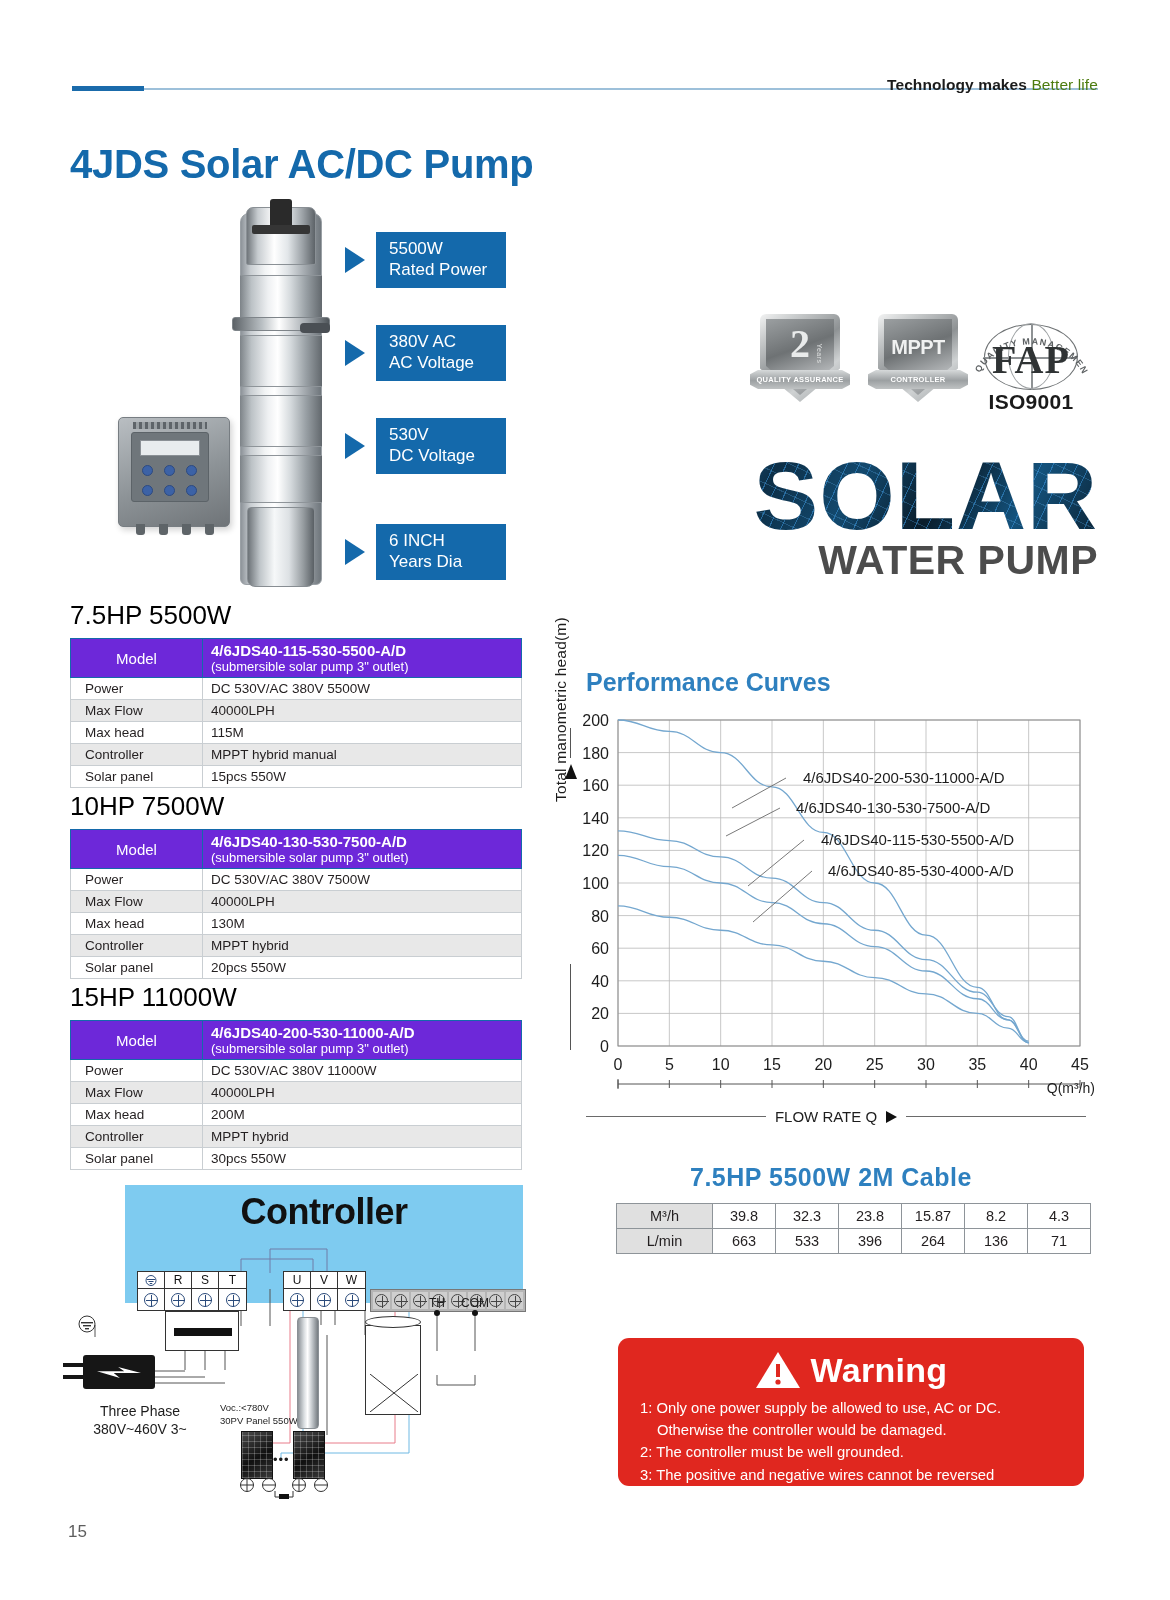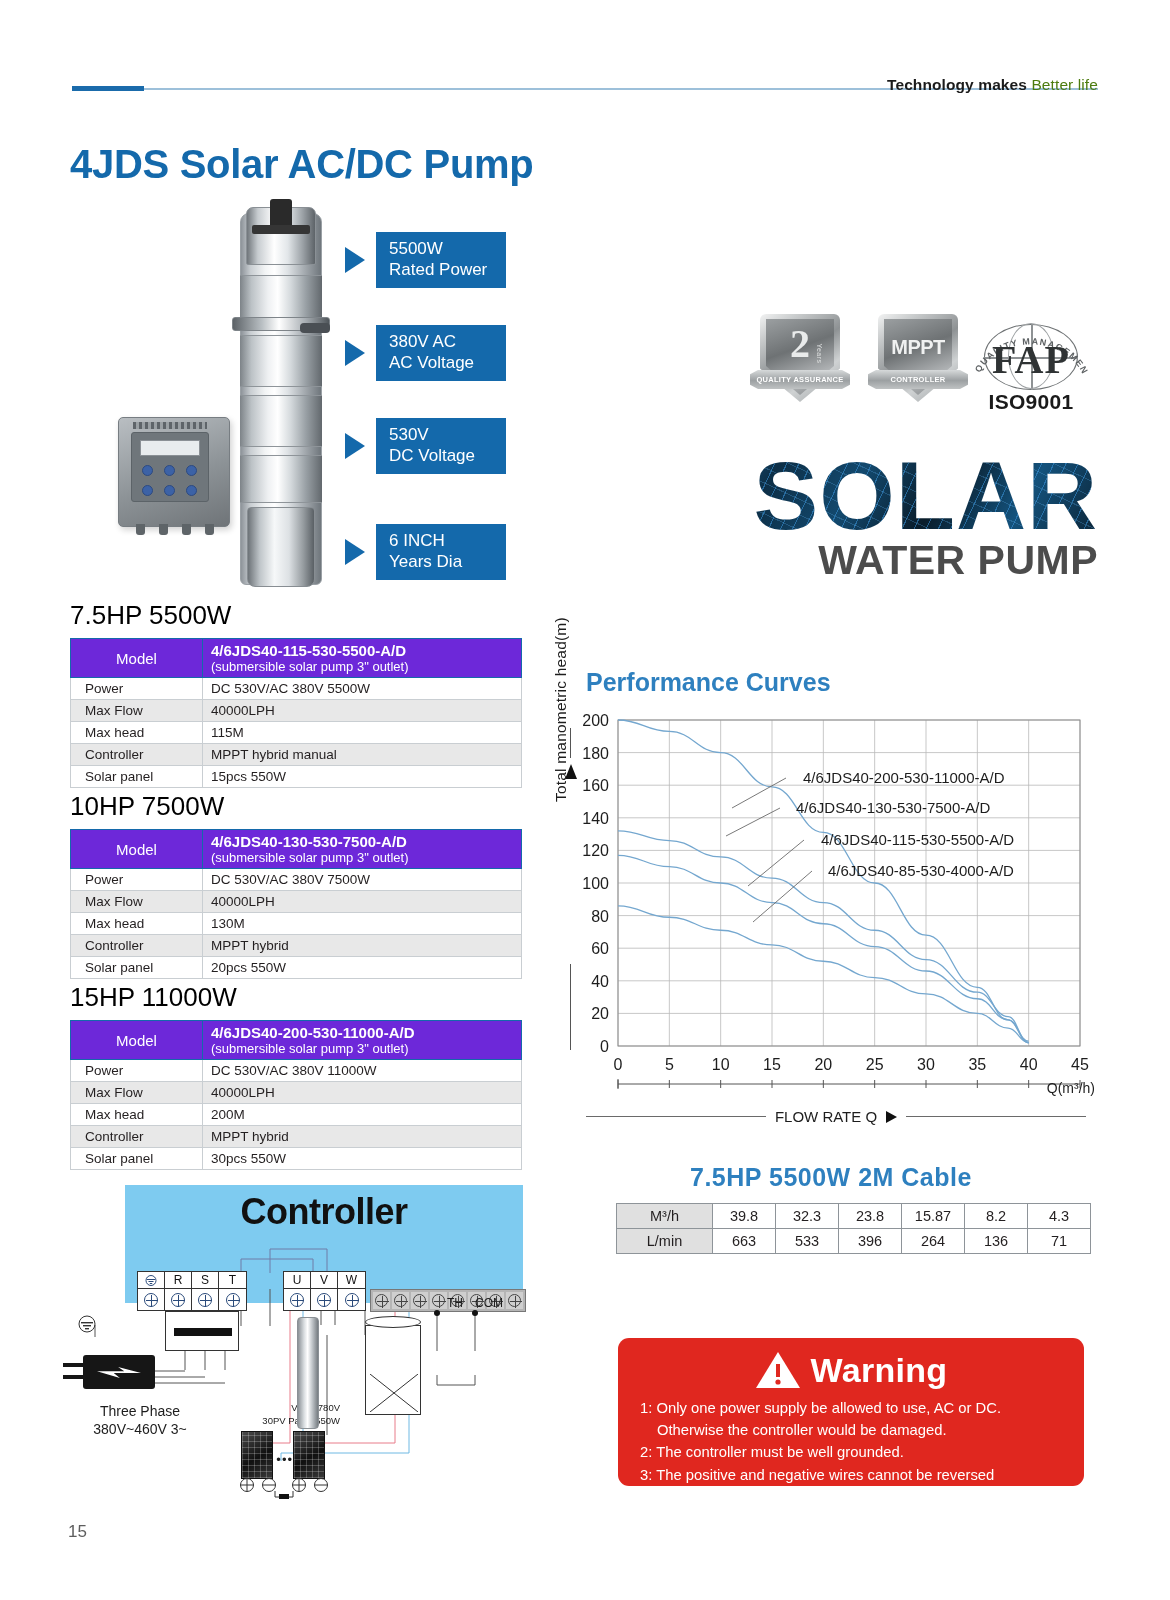--- a/index.html
+++ b/index.html
@@ -176,21 +176,21 @@
   .screw:after { content:""; position:absolute; left:6px; top:1px; width:1px; height:12px; background:#2a4a7a; }
   .gray-strip { position: absolute; display: flex; background: #b5b5b5; border: 1px solid #777; padding: 2px; gap: 2px; }
   .gray-strip .gs { width: 17px; height: 17px; background: #cfcfcf; display: flex; align-items: center; justify-content: center; }
   .gs .screw { width: 13px; height: 13px; border-color: #444; }
   .gs .screw:before, .gs .screw:after { background: #444; }
   .earth { position: absolute; left: 10px; top: 130px; width: 24px; height: 20px; }
   .pv-panel { position: absolute; width: 32px; height: 48px;
     background: linear-gradient(150deg,#4b4b4b 0%,#151515 48%,#3a3a3a 100%);
     border: 1px solid #111;
     background-image: repeating-linear-gradient(0deg,rgba(255,255,255,.22) 0 1px,transparent 1px 6px), repeating-linear-gradient(90deg,rgba(255,255,255,.22) 0 1px,transparent 1px 6px), linear-gradient(150deg,#4b4b4b,#101010 55%,#3a3a3a); }
-  .lbl-tx { position: absolute; text-align: right; font-size: 9.5px; color: #1d1d1d; line-height: 1.4; }
+  .lbl-tx { position: absolute; text-align: left; font-size: 9.5px; color: #1d1d1d; line-height: 1.4; }
   .lbl-3ph { position: absolute; left: 0; top: 218px; width: 150px; text-align: center; font-size: 14px; line-height: 1.25; color: #1d1d1d; }
   .plug { position: absolute; left: 18px; top: 170px; width: 72px; height: 34px; background: #161616; border-radius: 3px; }
   .plug:before { content:""; position:absolute; left:-20px; top:8px; width:20px; height:4px; background:#161616; }
   .plug:after { content:""; position:absolute; left:-20px; top:20px; width:20px; height:4px; background:#161616; }
   .plug-bolt { position: absolute; left: 14px; top: 12px; width: 44px; height: 11px; background: #fff;
     clip-path: polygon(0 38%, 62% 38%, 48% 0, 100% 55%, 38% 55%, 52% 100%); }
   .breaker { position: absolute; left: 100px; top: 126px; width: 74px; height: 40px; border: 1.2px solid #333; background: #fff; }
   .breaker i { position: absolute; left: 8px; top: 16px; width: 58px; height: 8px; background: #111; }
   .well { position: absolute; left: 300px; top: 140px; width: 56px; height: 90px; border: 1.2px solid #333; background: #fff; }
   .well-top { position: absolute; left: 0; top: -9px; width: 56px; height: 12px; border: 1.2px solid #333; border-radius: 50%; background: #fff; }

